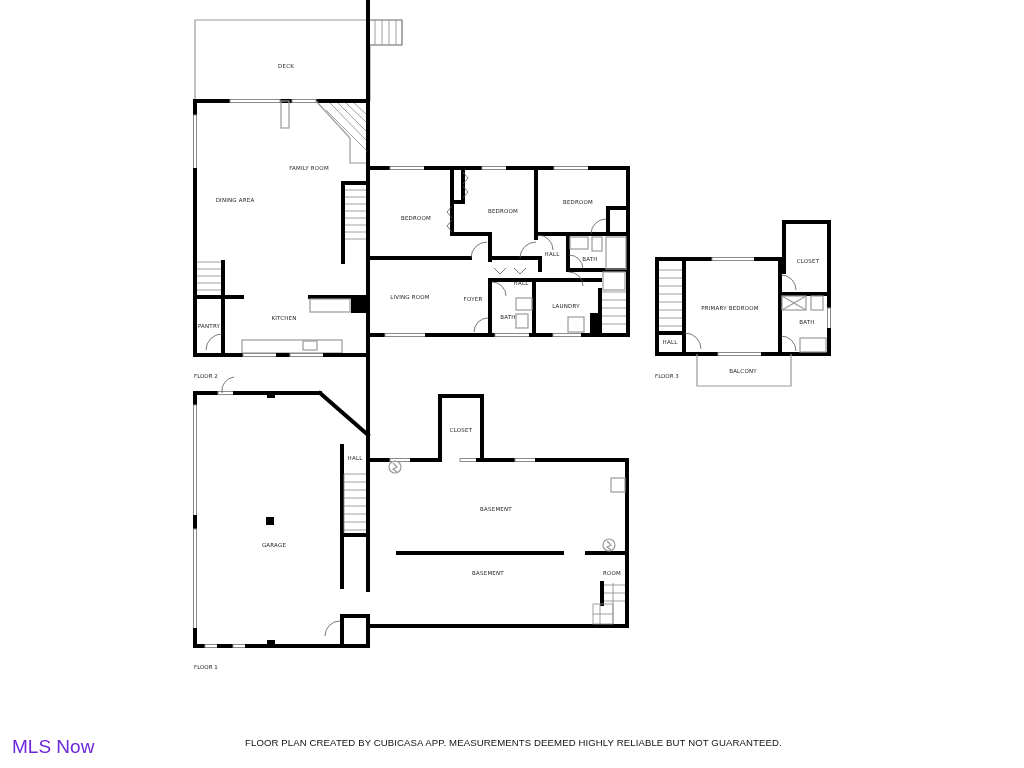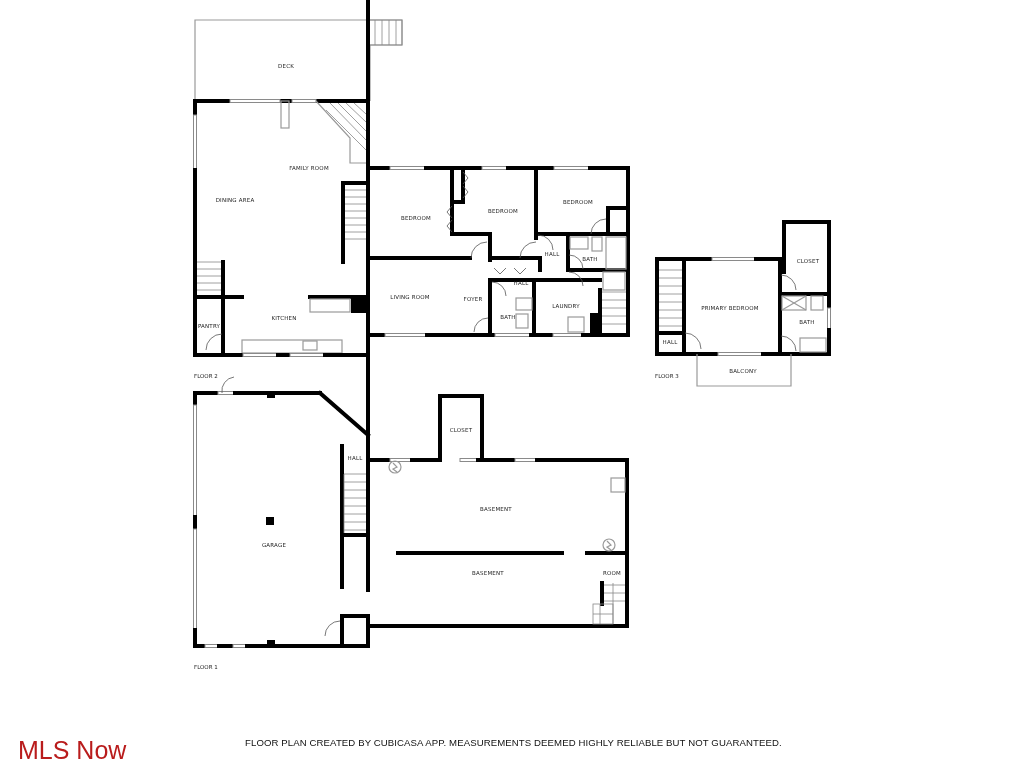--- a/index.html
+++ b/index.html
@@ -6,21 +6,21 @@
   body { width: 1024px; height: 768px; position: relative; overflow: hidden; font-family: "DejaVu Sans", sans-serif; }
   #plan { position: absolute; left: 0; top: 0; width: 1024px; height: 768px; }
   .wall { stroke: #000; stroke-width: 4; fill: none; stroke-linecap: square; }
   .thin { stroke: #9a9a9a; stroke-width: 1.2; fill: none; }
   .win { stroke: #8a8a8a; stroke-width: 1; fill: #ffffff; }
   .door { stroke: #555; stroke-width: 0.8; fill: none; }
   .stair { stroke: #888; stroke-width: 0.8; fill: none; }
   .solid { fill: #000; }
   .lbl { position: absolute; font-size: 5.5px; color: #222; letter-spacing: 0.2px; white-space: nowrap; transform: translate(-50%, -50%); text-transform: uppercase; }
   .floor-lbl { position: absolute; font-size: 5.5px; color: #222; white-space: nowrap; text-transform: uppercase; }
-  .brand { position: absolute; left: 18px; top: 736px; font-family: "Liberation Sans", sans-serif; font-size: 25px; color: #b91c1c; font-weight: 300; letter-spacing: 0px; }
+  .brand { position: absolute; left: 12px; top: 736px; font-family: "Liberation Sans", sans-serif; font-size: 19px; color: #6d28d9; font-weight: 300; letter-spacing: 0px; }
   .disclaimer { position: absolute; left: 245px; top: 737px; font-family: "Liberation Sans", sans-serif; font-size: 9.6px; color: #111; letter-spacing: 0.1px; white-space: nowrap; }
 </style>
 </head>
 <body>
 
 <svg id="plan" viewBox="0 0 1024 768" xmlns="http://www.w3.org/2000/svg">
 
   <g>
 
     <path class="thin" d="M195 101 L195 20 L402 20 L402 45 L370 45 L370 101"></path>

